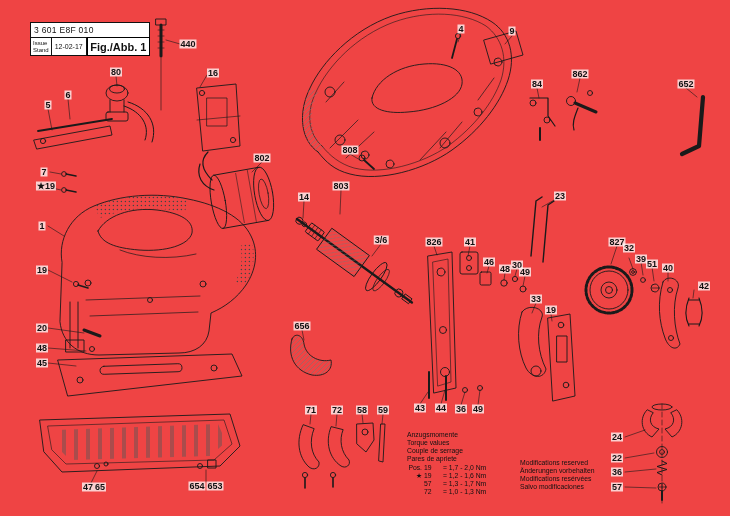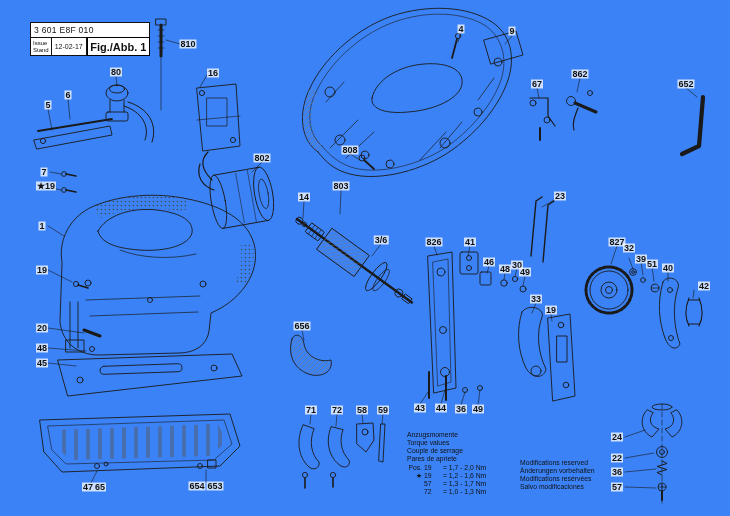--- a/index.html
+++ b/index.html
@@ -1,17 +1,17 @@
 <!DOCTYPE html>
 <html><head>
 <meta charset="utf-8">
 <style>
   html,body{margin:0;padding:0;background:#e8e8e8;}
   .page{
-    position:relative;width:730px;height:516px;background:#3b82f6;
+    position:relative;width:730px;height:516px;background:#ef4444;
     font-family:"Liberation Sans",sans-serif;color:#111;overflow:hidden;
   }
   .page svg.art{position:absolute;left:0;top:0;}
   .plabel{
     position:absolute;transform:translate(-50%,-50%);
     font-size:9px;font-weight:700;white-space:nowrap;line-height:9px;
     background:rgba(255,255,255,.75);padding:0 1px;
   }
   
   .header-box{
@@ -289,26 +289,26 @@
     <div class="hb-bottom">
       <div class="hb-issue">
         <span>Issue</span>
         <span>Stand</span>
       </div>
       <div class="hb-date">12-02-17</div>
       <div class="fig-box">Fig./Abb. 1</div>
     </div>
   </div>
 
-  <span class="plabel" style="left:188px;top:44px">810</span>
+  <span class="plabel" style="left:188px;top:44px">440</span>
   <span class="plabel" style="left:461px;top:29px">4</span>
   <span class="plabel" style="left:512px;top:31px">9</span>
   <span class="plabel" style="left:686px;top:84px">652</span>
   <span class="plabel" style="left:580px;top:74px">862</span>
-  <span class="plabel" style="left:537px;top:84px">67</span>
+  <span class="plabel" style="left:537px;top:84px">84</span>
   <span class="plabel" style="left:116px;top:72px">80</span>
   <span class="plabel" style="left:213px;top:73px">16</span>
   <span class="plabel" style="left:48px;top:105px">5</span>
   <span class="plabel" style="left:68px;top:95px">6</span>
   <span class="plabel" style="left:262px;top:158px">802</span>
   <span class="plabel" style="left:350px;top:150px">808</span>
   <span class="plabel" style="left:44px;top:172px">7</span>
   <span class="plabel" style="left:46px;top:186px">★19</span>
   <span class="plabel" style="left:42px;top:226px">1</span>
   <span class="plabel" style="left:304px;top:197px">14</span>

